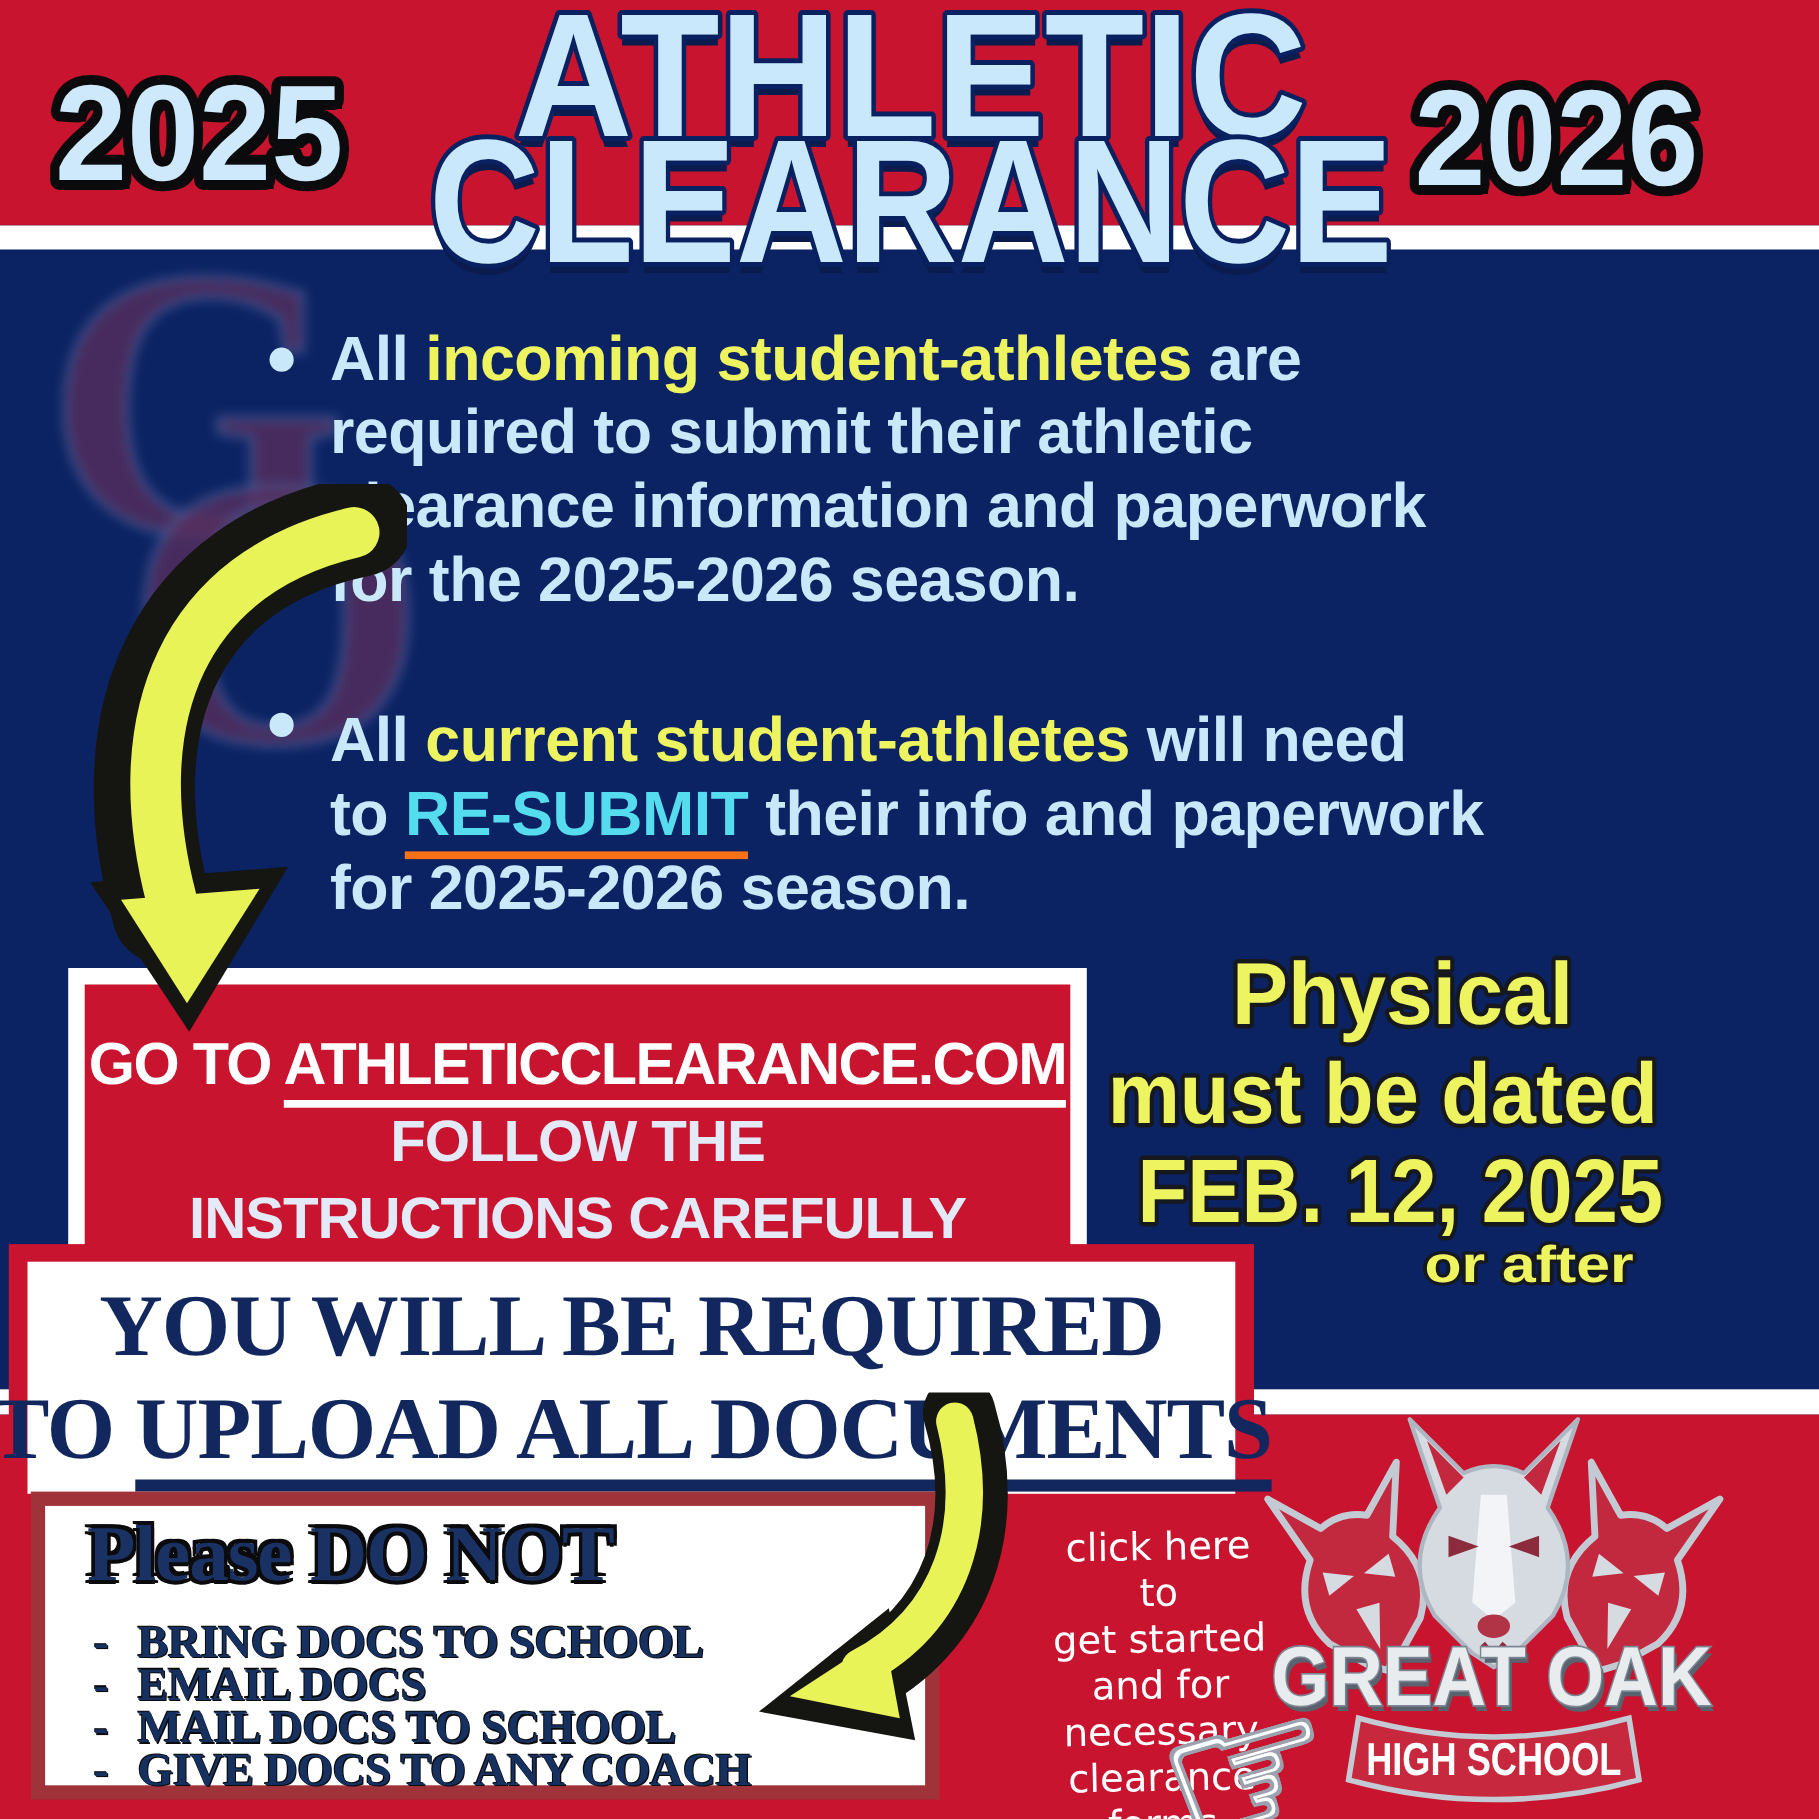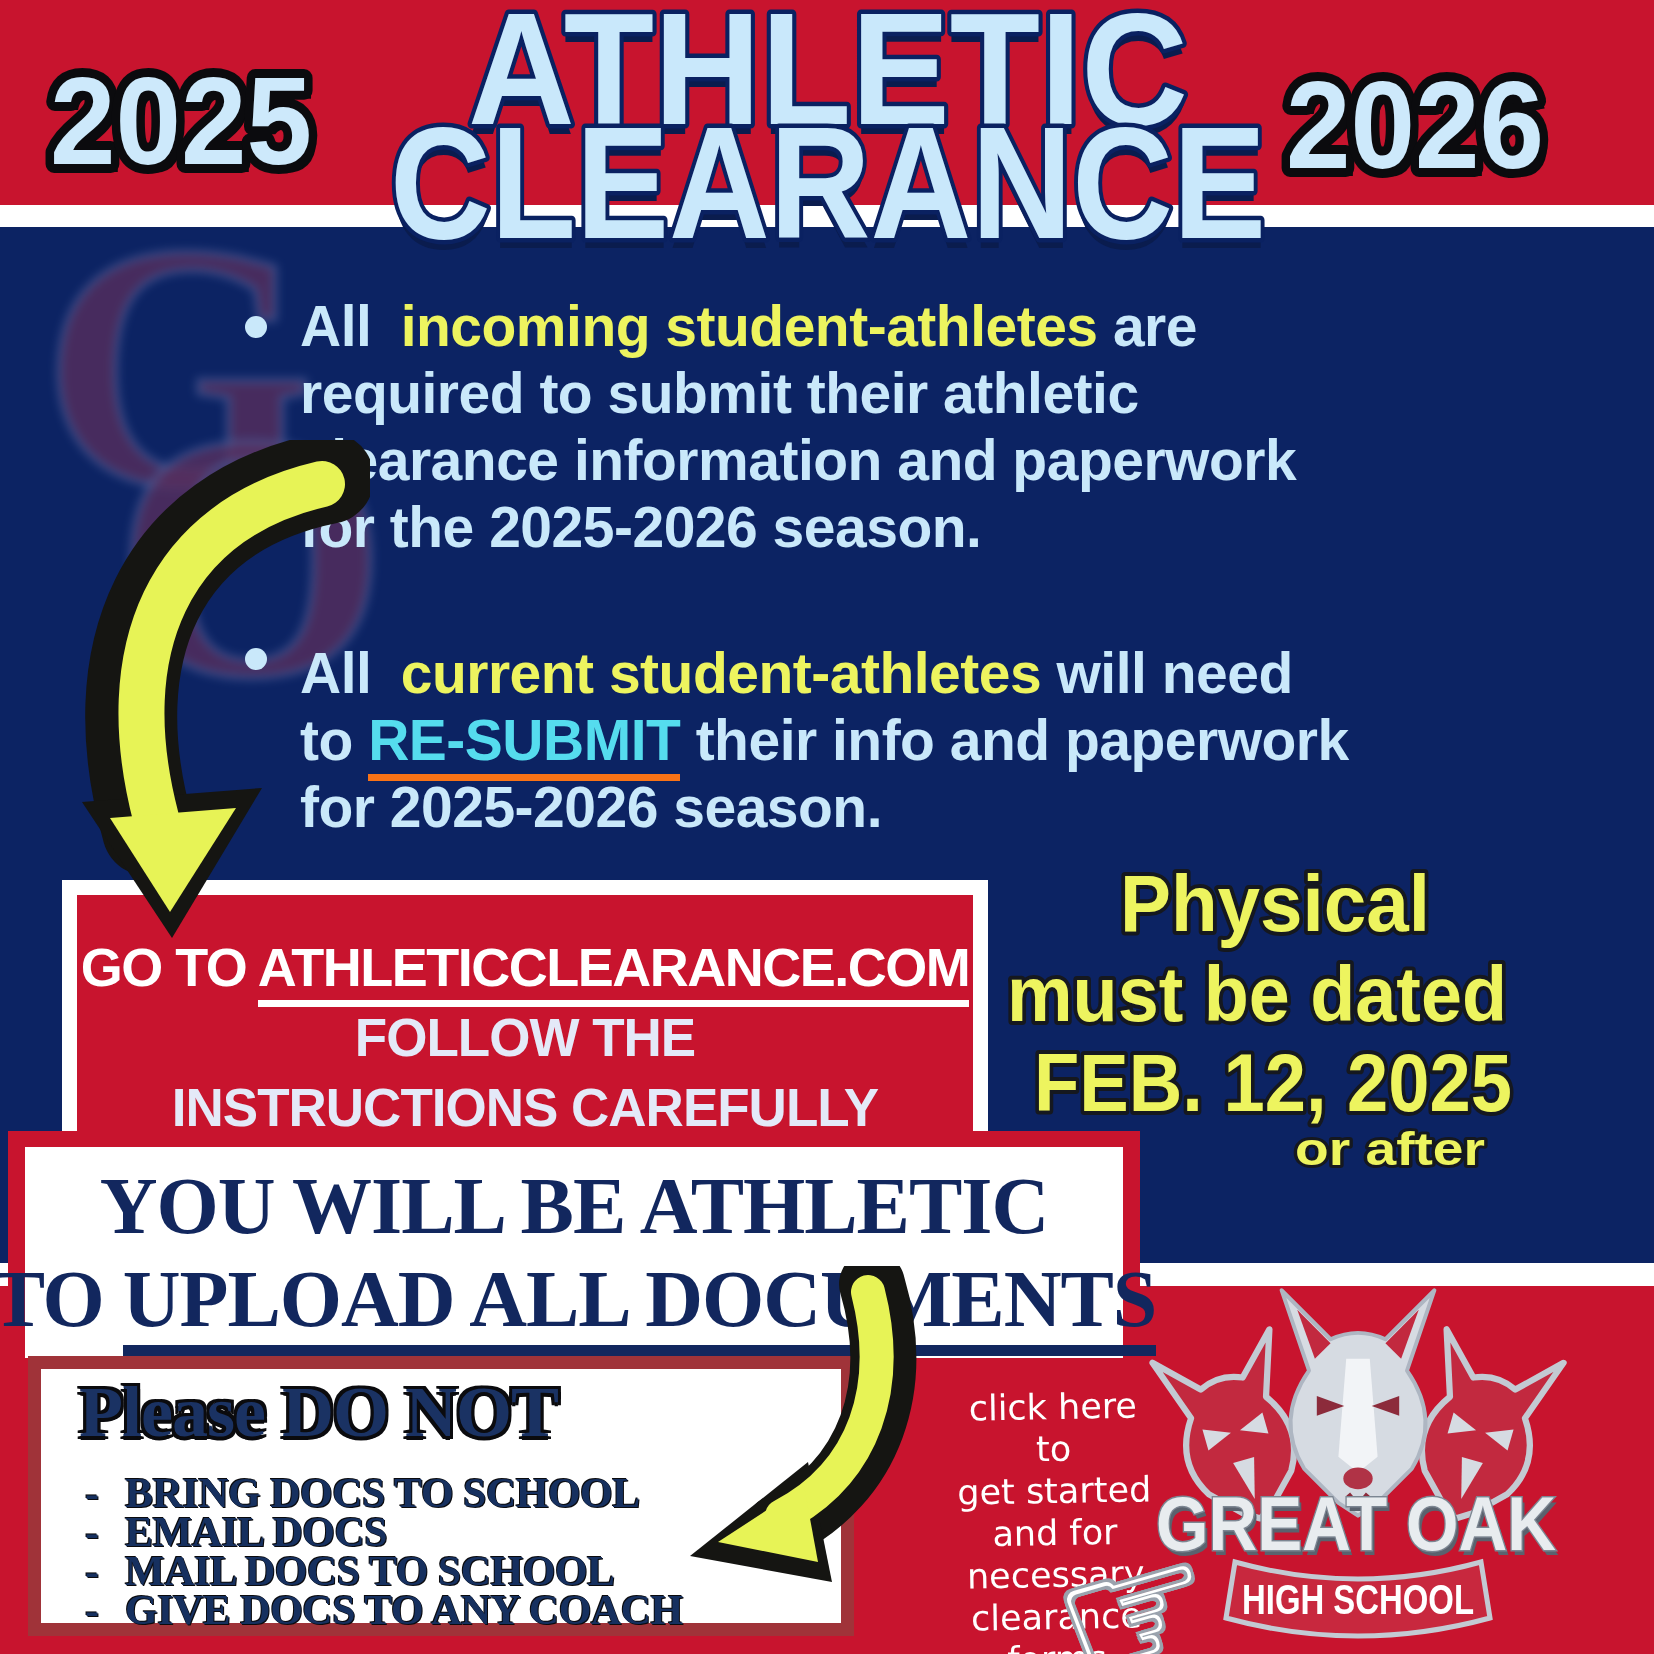--- a/index.html
+++ b/index.html
@@ -28,21 +28,21 @@
   svg text{font-family:"Liberation Sans",sans-serif;}
 
   
   .bullet-dot{width:22px;height:22px;border-radius:50%;background:#C9E8FA;z-index:2;}
   .dot1{left:245px;top:316px;}
   .dot2{left:245px;top:648px;}
   .bullet-text{left:300px;color:#C9E8FA;font-weight:700;font-size:57px;line-height:67px;
     letter-spacing:-.5px;z-index:2;white-space:nowrap;}
   .b1{top:293px;}
   .b2{top:640px;}
-  .hl-yellow{color:#EDF45F;margin-left:14px;}
+  .hl-yellow{color:#EDF45F;}
   .hl-cyan{color:#55DCEE;border-bottom:7px solid #f97316;padding-bottom:2px;}
 
   
   .go-frame{left:62px;top:880px;width:926px;height:313px;background:#ffffff;z-index:4;}
   .go-inner{position:absolute;left:15px;top:15px;right:15px;bottom:15px;background:#C8142E;
     display:flex;flex-direction:column;justify-content:center;align-items:center;row-gap:9px;}
   .go-l1{color:#ffffff;font-weight:700;font-size:54px;letter-spacing:-1.5px;white-space:nowrap;}
   .go-l1 .u{border-bottom:7px solid #ffffff;padding-bottom:3px;}
   .go-l2,.go-l3{color:#E4E9F8;font-weight:700;font-size:53px;letter-spacing:-1px;white-space:nowrap;}
 
@@ -150,21 +150,21 @@
 
   <svg class="abs physical-svg" width="570" height="345" viewBox="0 0 570 345">
     <text x="290" y="88" text-anchor="middle" font-size="80" font-weight="800" textLength="310" lengthAdjust="spacingAndGlyphs" fill="#EDF45F" stroke="#15181f" stroke-width="8" stroke-linejoin="round" paint-order="stroke">Physical</text>
     <text x="272" y="178" text-anchor="middle" font-size="78" font-weight="800" textLength="500" lengthAdjust="spacingAndGlyphs" fill="#EDF45F" stroke="#15181f" stroke-width="8" stroke-linejoin="round" paint-order="stroke">must be dated</text>
     <text x="288" y="268" text-anchor="middle" font-size="82" font-weight="800" textLength="478" lengthAdjust="spacingAndGlyphs" fill="#EDF45F" stroke="#15181f" stroke-width="8" stroke-linejoin="round" paint-order="stroke">FEB. 12, 2025</text>
     <text x="405" y="322" text-anchor="middle" font-size="47" font-weight="800" textLength="190" lengthAdjust="spacingAndGlyphs" fill="#EDF45F" stroke="#15181f" stroke-width="6" stroke-linejoin="round" paint-order="stroke">or after</text>
   </svg>
 
   <div class="abs upload-band">
     <div class="upload-box">
-      <div class="upload-l1">YOU WILL BE ATHLETIC</div>
+      <div class="upload-l1">YOU WILL BE REQUIRED</div>
       <div class="upload-l2"><span>TO </span><span class="u">UPLOAD ALL DOCUMENTS</span></div>
     </div>
   </div>
 
   <div class="abs donot-frame">
     <div class="donot-inner">
       <div class="donot-title"><span>Please </span><span>DO NOT</span></div>
       <div class="donot-items">
         <div class="donot-item"><span class="dash">-</span><span>BRING DOCS TO SCHOOL</span></div>
         <div class="donot-item"><span class="dash">-</span><span>EMAIL DOCS</span></div>

